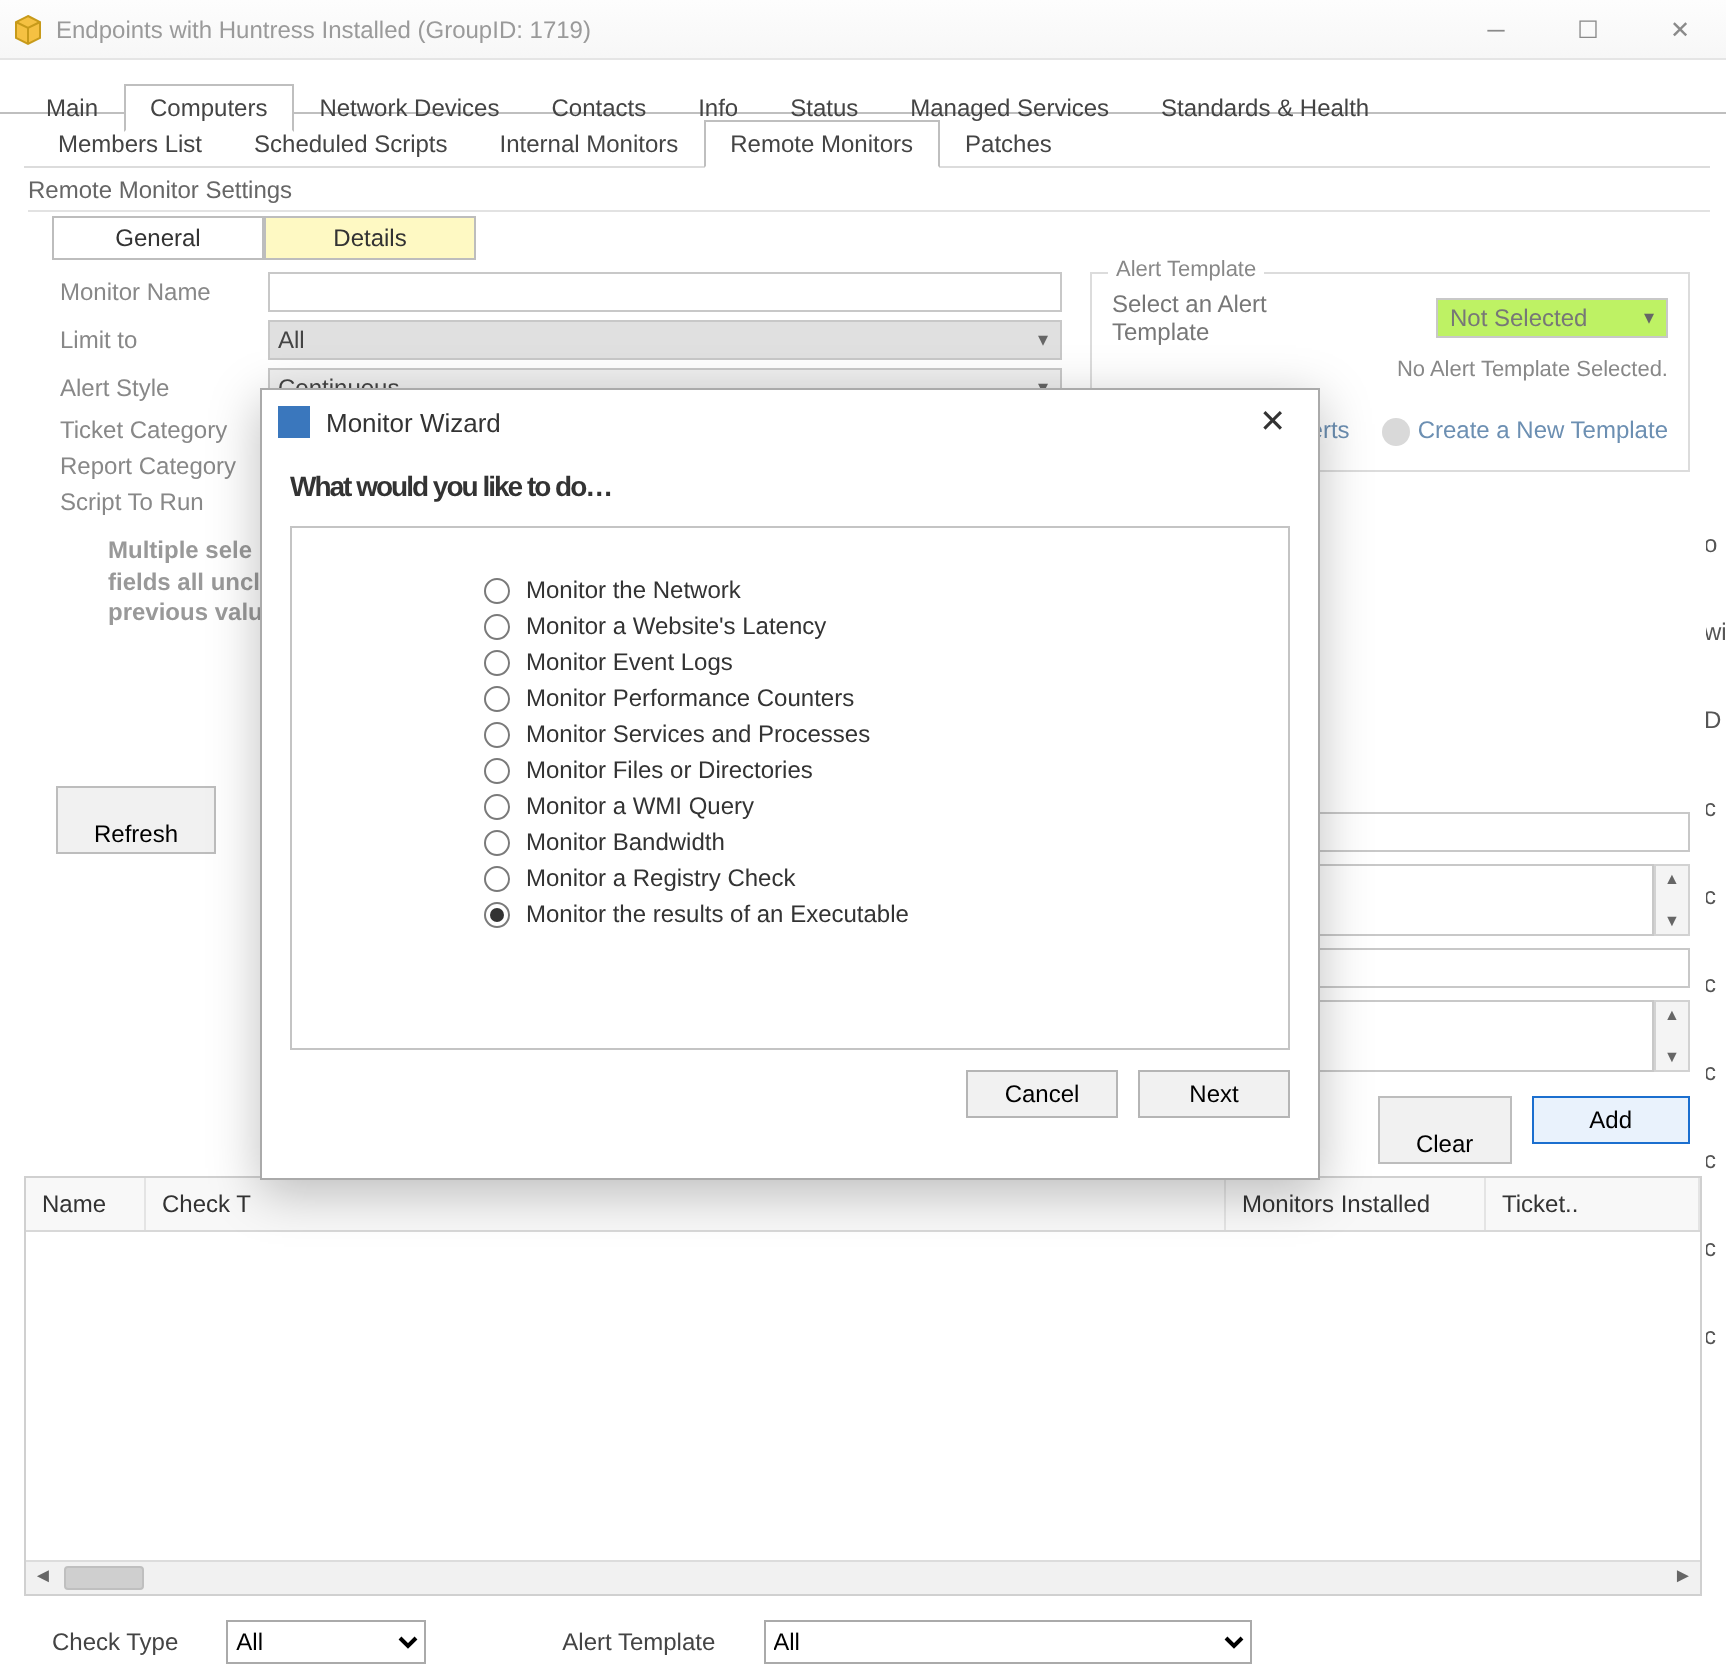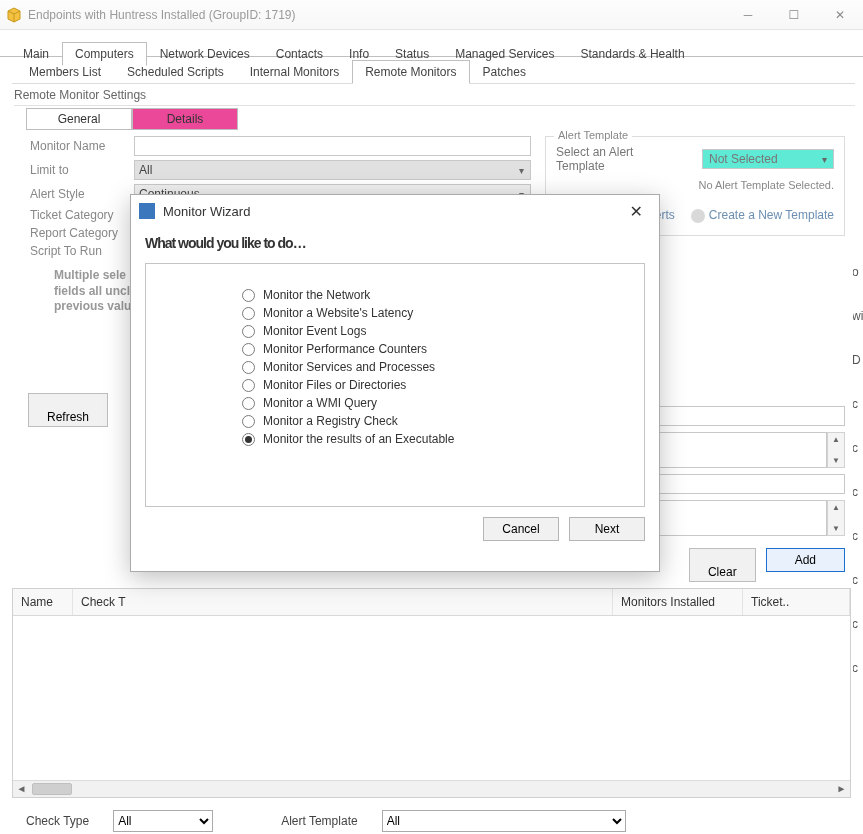--- a/index.html
+++ b/index.html
@@ -22,21 +22,21 @@
   .tabs2wrap { border-bottom:1px solid #dcdcdc; margin:0 8px 0 12px; }
   .tabs2 { display:flex; align-items:flex-end; height:26px; padding-left:4px; }
   .tab2 { padding:4px 12px; font-size:12px; color:#444; border:1px solid transparent; position:relative; top:1px; }
   .tab2.active { background:#fff; border-color:#bfbfbf; border-bottom-color:#fff; }
 
   
   .grouphdr { margin:4px 8px 2px 14px; font-size:12px; color:#666; border-bottom:1px solid #e2e2e2; padding-bottom:3px; }
 
   
   .togglebar { display:flex; margin:2px 0 6px 26px; }
-  .togglebtn { width:106px; height:22px; border:1px solid #bdbdbd; display:flex; align-items:center; justify-content:center; font-size:12px; background:#ec4899; }
+  .togglebtn { width:106px; height:22px; border:1px solid #bdbdbd; display:flex; align-items:center; justify-content:center; font-size:12px; background:#fef9c3; }
   .togglebtn.active { background:#fff; }
 
   
   .formarea { display:flex; padding:0 18px 0 30px; gap:14px; }
   .leftcol { flex:1; }
   .rightcol { width:300px; }
   .frow { display:flex; align-items:center; margin-bottom:4px; }
   .flabel { width:104px; color:#888; font-size:12px; }
   .finput { flex:1; height:20px; border:1px solid #c8c8c8; background:#fff; }
   .fselect { flex:1; height:20px; border:1px solid #c8c8c8; background:#e0e0e0; padding-left:4px; display:flex; align-items:center; font-size:12px; color:#444; position:relative; }
@@ -46,21 +46,21 @@
   .note { color:#999; font-weight:600; font-size:12px; line-height:1.3; margin:10px 0 0 24px; width:200px; }
   .refreshbar { margin:78px 0 0 -2px; }
   .btn { height:24px; border:1px solid #bdbdbd; background:#f1f1f1; font-size:12px; padding:16px 18px; }
   .btn.primary { border:1px solid #1b6fcf; background:#e9f2fc; padding:0 28px; }
 
   
   .atbox { border:1px solid #dcdcdc; padding:8px 10px 12px; font-size:12px; color:#777; position:relative; }
   .legend{ position:absolute; top:-8px; left:8px; background:#fff; padding:0 4px; font-size:11px; color:#888;}
   .atrow { display:flex; align-items:center; margin-bottom:6px; }
   .atrow .l { flex:1; }
-  .atsel { width:132px; height:20px; background:#5eead4; border:1px solid #c8c8c8; display:flex; align-items:center; padding-left:6px; position:relative;margin-left:36px; }
+  .atsel { width:116px; height:20px; background:#bef264; border:1px solid #c8c8c8; display:flex; align-items:center; padding-left:6px; position:relative;margin-left:36px; }
   .atsel::after{content:"▾"; position:absolute; right:6px; font-size:10px; color:#666;}
   .atmsg { text-align:right; font-size:11px; color:#888; margin-bottom:17px;}
   .atlinks { display:flex; gap:16px; justify-content:flex-end; align-items:center; font-size:12px; color:#6c8fb2; }
   .dot { width:14px; height:14px; border-radius:50%; background:#d9d9d9; display:inline-block; margin-right:4px; vertical-align:middle; }
 
   .sidefield { display:flex; align-items:center; margin-top:170px; gap:8px; }
   .sidefield .sl{ width:60px; text-align:right; color:#777; }
   .sidebox { flex:1; height:20px; border:1px solid #c8c8c8; background:#fff; }
   .sidesb { width:18px; height:36px; border:1px solid #d2d2d2; background:#f4f4f4; display:flex; flex-direction:column; align-items:center; justify-content:space-between; padding:2px 0; font-size:8px; color:#666; }
   .multibox { margin-top:6px; display:flex; }
@@ -295,20 +295,24 @@
     <div class="radiorow">
         <span class="radio"></span>
         <span>Monitor Files or Directories</span>
       </div>
     <div class="radiorow">
         <span class="radio"></span>
         <span>Monitor a WMI Query</span>
       </div>
     <div class="radiorow">
         <span class="radio"></span>
+        <span>Monitor Bandwidth</span>
+      </div>
+    <div class="radiorow">
+        <span class="radio"></span>
         <span>Monitor a Registry Check</span>
       </div>
     <div class="radiorow">
         <span class="radio sel"></span>
         <span>Monitor the results of an Executable</span>
       </div>
   </div>
   <div class="mbtns">
     <button class="mbtn">Cancel</button>
     <button class="mbtn">Next</button>

